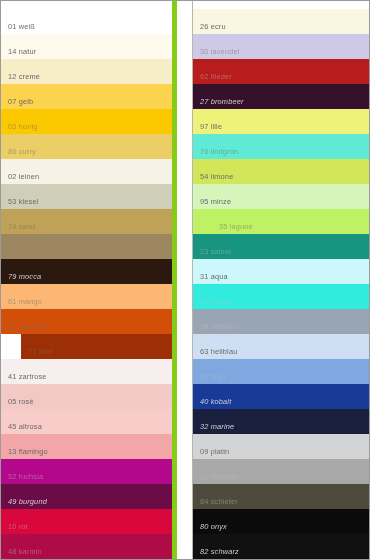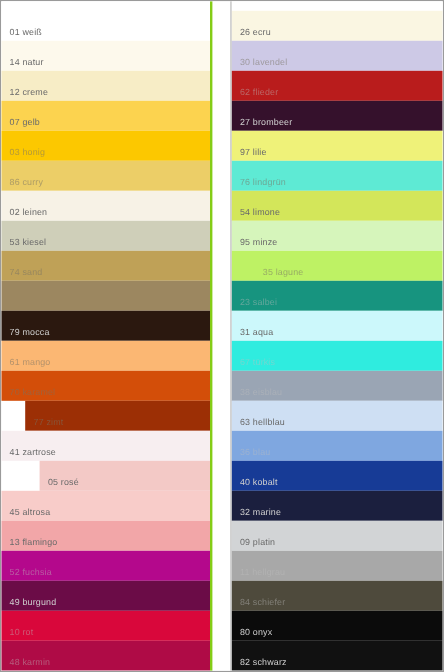--- a/index.html
+++ b/index.html
@@ -33,21 +33,21 @@
     box-sizing: border-box;
     display: flex;
     flex-direction: column;
     align-items: stretch;
     background: #ffffff;
     overflow: hidden;
   }
 
   .col-left {
     width: 176px;
-    border-right: 2px solid #84cc16;
+    border-right: 5px solid #84cc16;
   }
 
   .col-gap {
     width: 15px;
     background: #ffffff;
     flex: 0 0 auto;
   }
 
   .col-right {
     flex: 1 1 auto;
@@ -73,21 +73,21 @@
     display: block;
     padding: 0 0 3px 7px;
     font-size: 7.4px;
     line-height: 9px;
     letter-spacing: 0.15px;
     white-space: nowrap;
     font-family: "Liberation Sans", sans-serif;
   }
 
   .label-dark { color: #6a6a6a; }
-  .label-light { color: #cfcfcf; }
+  .label-light { color: #cfcfcf; font-style: italic; }
   .label-faint { color: rgba(120,115,100,0.55); }
   .label-ghost { color: rgba(190,190,190,0.45); }
 </style>
 </head>
 <body>
 
 <div id="sheet">
 
   <div class="column col-left">
     <div class="col-pad-top" style="height:8px;"></div>
@@ -130,21 +130,21 @@
         </div>
         <div class="swatch" style="background: rgb(211, 78, 9);">
           <span class="swatch-label label-faint">70 karamel</span>
         </div>
         <div class="swatch" style="background: rgb(156, 47, 5); margin-left: 20px;">
           <span class="swatch-label label-faint">77 zimt</span>
         </div>
         <div class="swatch" style="background: rgb(247, 238, 240);">
           <span class="swatch-label label-dark">41 zartrose</span>
         </div>
-        <div class="swatch" style="background: rgb(243, 201, 198); margin-left: 32px;">
+        <div class="swatch" style="background: rgb(243, 201, 198);">
           <span class="swatch-label label-dark">05 rosé</span>
         </div>
         <div class="swatch" style="background: rgb(248, 204, 201);">
           <span class="swatch-label label-dark">45 altrosa</span>
         </div>
         <div class="swatch" style="background: rgb(242, 166, 168);">
           <span class="swatch-label label-dark">13 flamingo</span>
         </div>
         <div class="swatch" style="background: rgb(180, 8, 140);">
           <span class="swatch-label label-ghost">52 fuchsia</span>

